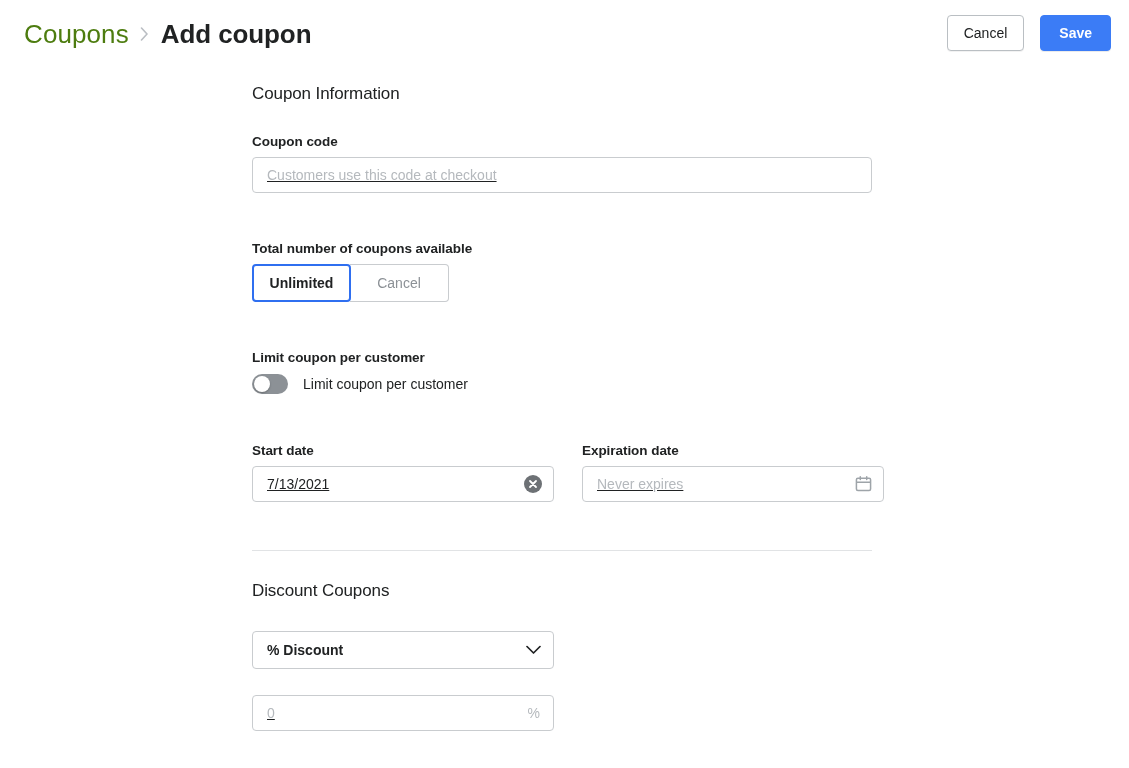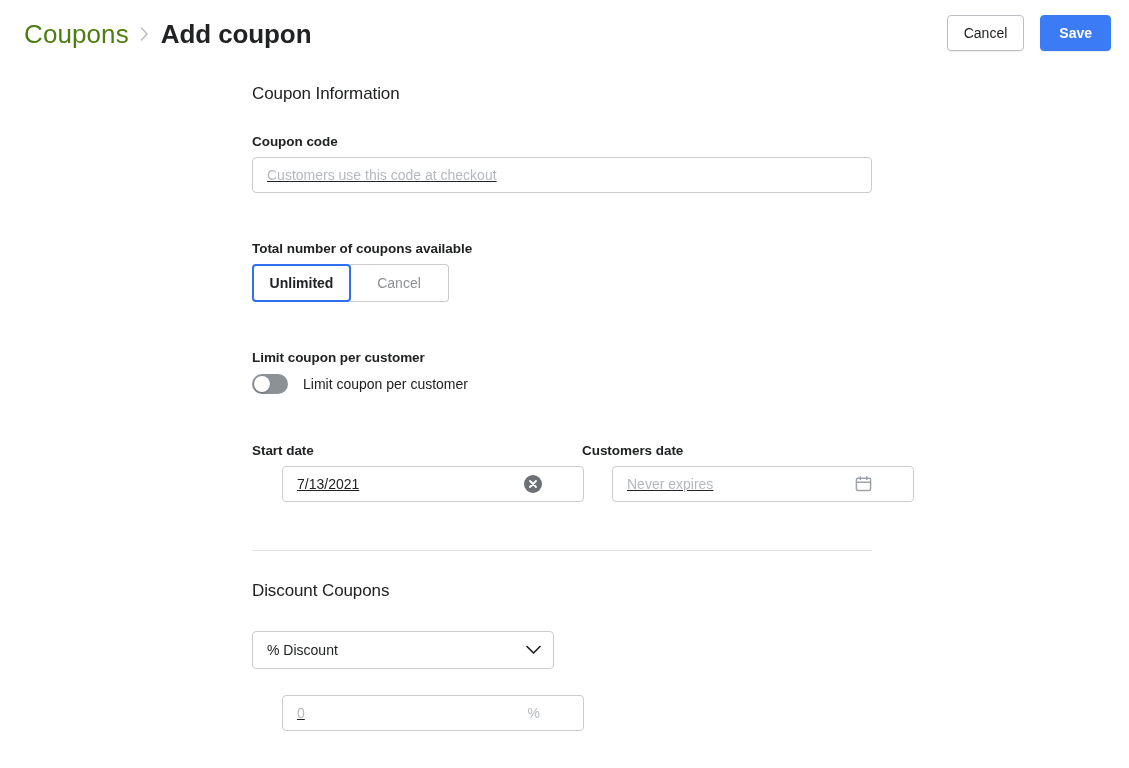--- a/index.html
+++ b/index.html
@@ -201,21 +201,21 @@
     gap: 28px;
   }
   .col {
     width: 302px;
     flex: none;
   }
   .input-wrap {
     position: relative;
     width: 100%;
   }
-  .input-wrap .text-input { padding-right: 40px; margin-left: 30px; }
+  .input-wrap .text-input { padding-right: 40px; }
   .input-affix {
     position: absolute;
     right: 12px;
     top: 50%;
     transform: translateY(-50%);
     display: inline-flex;
     align-items: center;
     justify-content: center;
     pointer-events: auto;
     cursor: pointer;
@@ -236,20 +236,21 @@
     height: 38px;
     border: 1px solid #c9cccf;
     border-radius: 4px;
     background: #ffffff;
     font-size: 14px;
     color: #202223;
     padding: 0 40px 0 14px;
     display: flex;
     align-items: center;
     cursor: pointer;
+    font-weight: bold;
   }
   .select-chevron {
     position: absolute;
     right: 13px;
     top: 50%;
     transform: translateY(-50%);
     color: #202223;
     pointer-events: none;
     display: inline-flex;
   }
@@ -330,21 +331,21 @@
           <span class="input-affix">
             <svg width="18" height="18" viewBox="0 0 18 18">
               <circle cx="9" cy="9" r="9" fill="#6d7175"></circle>
               <path d="M6 6L12 12M12 6L6 12" stroke="#ffffff" stroke-width="1.8" stroke-linecap="round"></path>
             </svg>
           </span>
         </div>
       </div>
 
       <div class="col">
-        <div class="field-label">Customers date</div>
+        <div class="field-label">Expiration date</div>
         <div class="input-wrap">
           <input class="text-input" type="text" placeholder="Never expires" style="">
           <span class="input-affix">
             <svg width="17" height="17" viewBox="0 0 18 18" fill="none">
               <rect x="1.5" y="3" width="15" height="13" rx="1.6" stroke="#9ea4a9" stroke-width="1.6"></rect>
               <path d="M1.5 7.2H16.5" stroke="#9ea4a9" stroke-width="1.6"></path>
               <path d="M5.6 1.4V4.2M12.4 1.4V4.2" stroke="#9ea4a9" stroke-width="1.6" stroke-linecap="round"></path>
             </svg>
           </span>
         </div>

